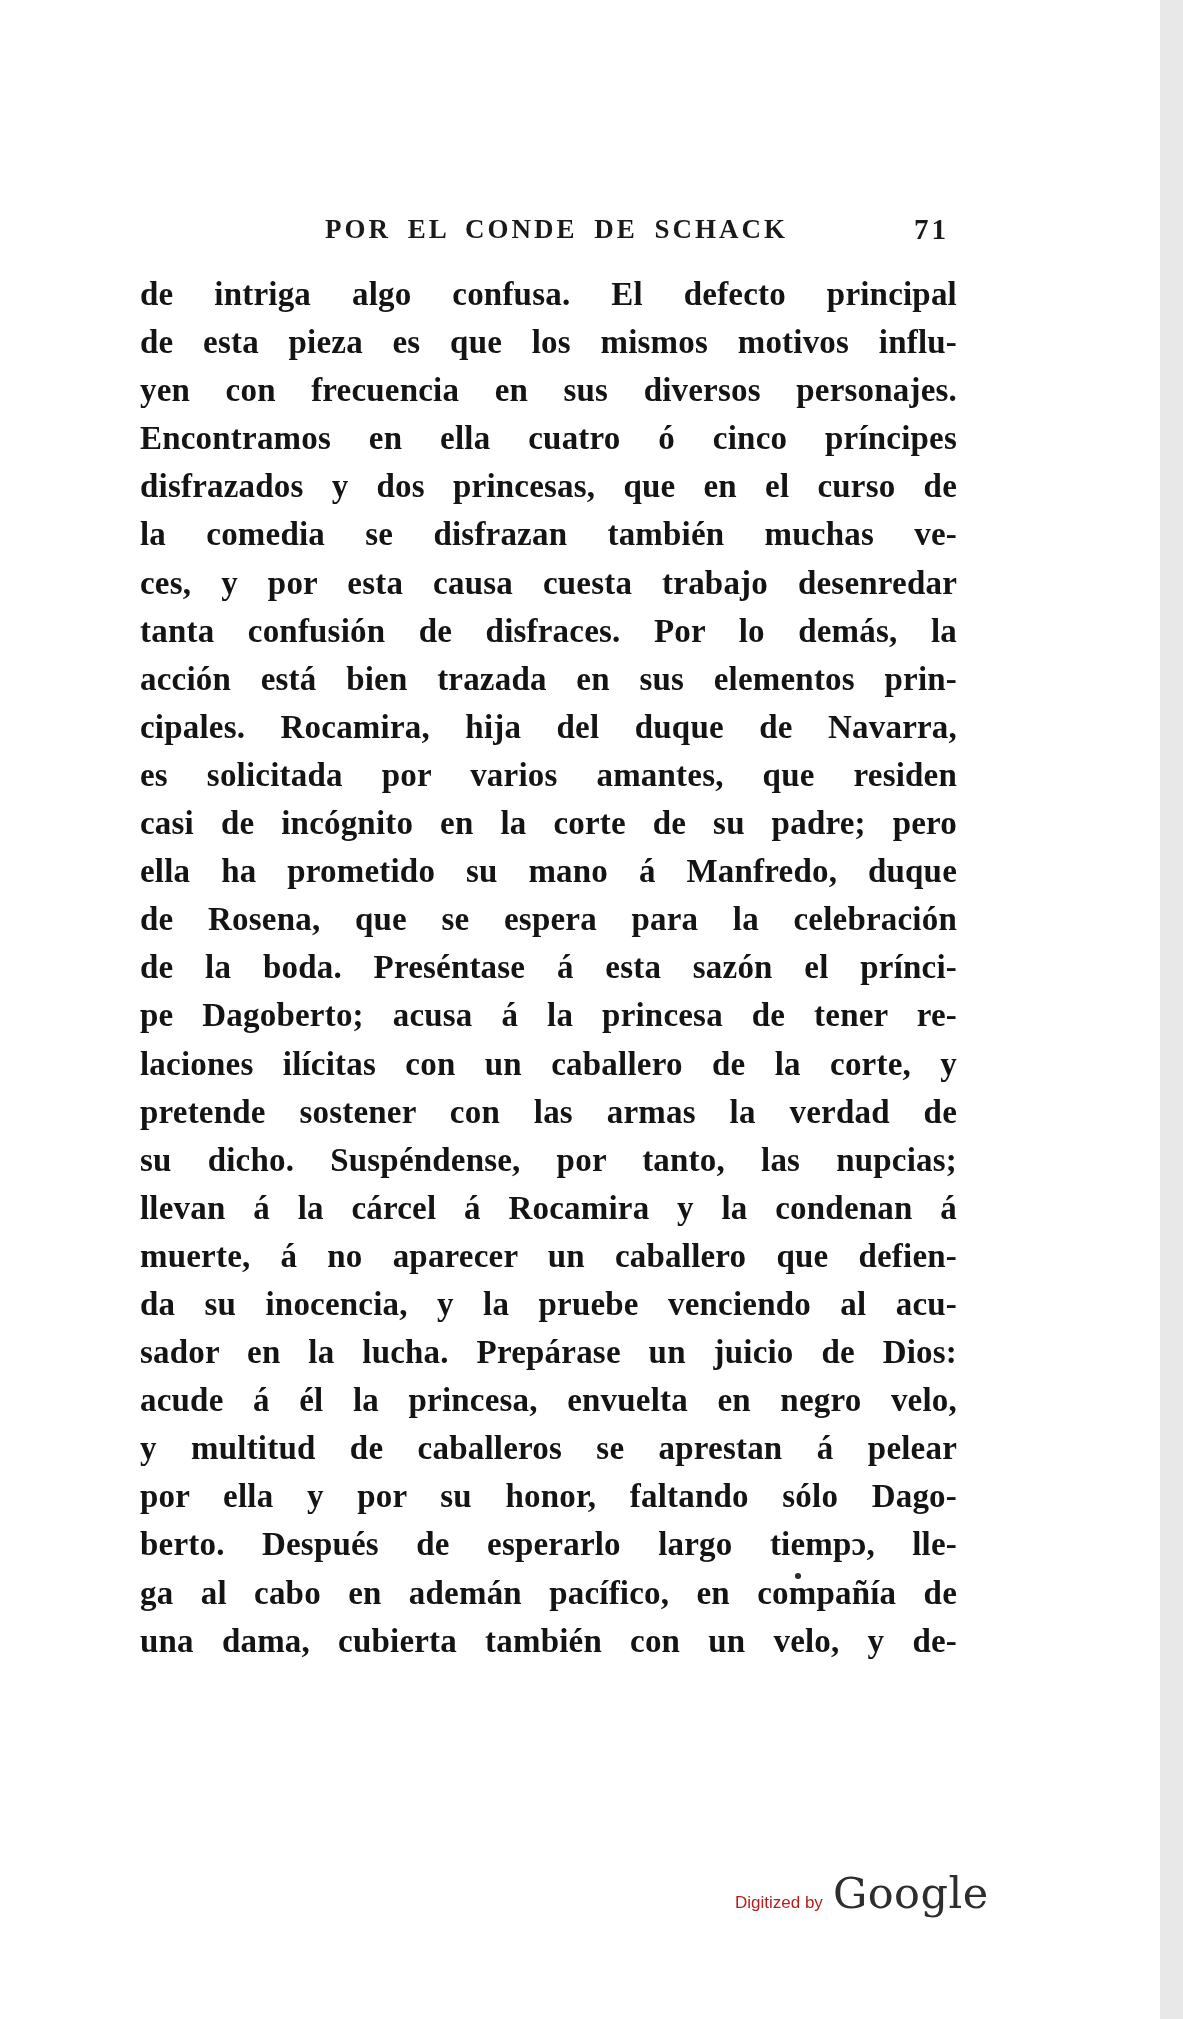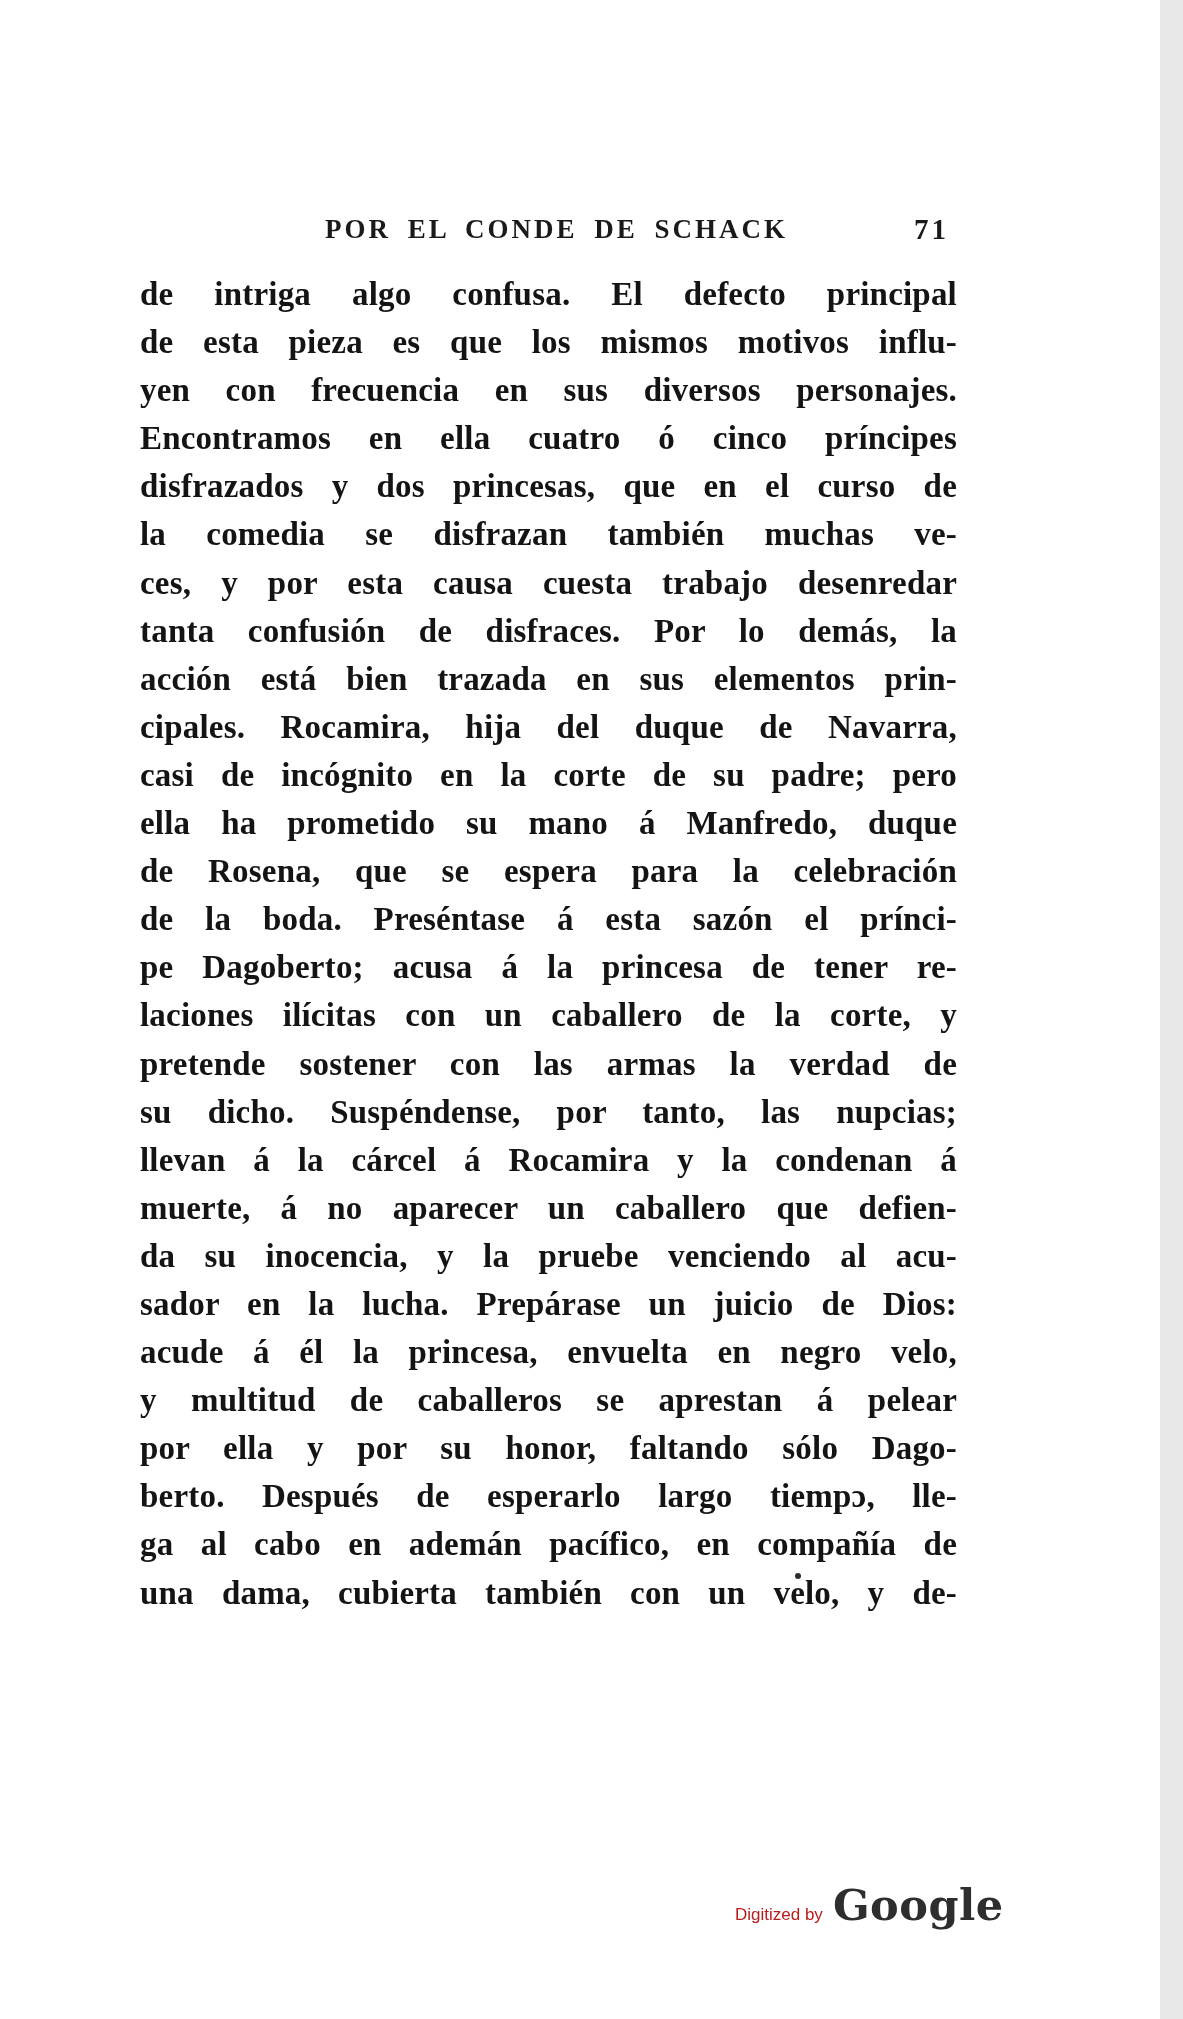--- a/index.html
+++ b/index.html
@@ -84,24 +84,23 @@
     color:var(--watermark-ink);
   }
   .wm-prefix{
     font-family:"Liberation Sans","DejaVu Sans",sans-serif;
     font-size:17px;
     color:#b91c1c;
   }
   .wm-brand{
     font-family:"DejaVu Serif","Liberation Serif",serif;
     font-size:43px;
-    font-weight:700;
+    font-weight:400;
     letter-spacing:0.5px;
     color:var(--watermark-ink);
-    margin-top:12px;
   }
 </style>
 </head>
 <body>
 
 <div class="page">
 
   <header class="running-header">
     <span class="header-title">POR EL CONDE DE SCHACK</span>
     <span class="page-number">71</span>
@@ -111,20 +110,21 @@
       <div class="text-line">de intriga algo confusa. El defecto principal</div>
       <div class="text-line">de esta pieza es que los mismos motivos influ-</div>
       <div class="text-line">yen con frecuencia en sus diversos personajes.</div>
       <div class="text-line">Encontramos en ella cuatro ó cinco príncipes</div>
       <div class="text-line">disfrazados y dos princesas, que en el curso de</div>
       <div class="text-line">la comedia se disfrazan también muchas ve-</div>
       <div class="text-line">ces, y por esta causa cuesta trabajo desenredar</div>
       <div class="text-line">tanta confusión de disfraces. Por lo demás, la</div>
       <div class="text-line">acción está bien trazada en sus elementos prin-</div>
       <div class="text-line">cipales. Rocamira, hija del duque de Navarra,</div>
+      <div class="text-line">es solicitada por varios amantes, que residen</div>
       <div class="text-line">casi de incógnito en la corte de su padre; pero</div>
       <div class="text-line">ella ha prometido su mano á Manfredo, duque</div>
       <div class="text-line">de Rosena, que se espera para la celebración</div>
       <div class="text-line">de la boda. Preséntase á esta sazón el prínci-</div>
       <div class="text-line">pe Dagoberto; acusa á la princesa de tener re-</div>
       <div class="text-line">laciones ilícitas con un caballero de la corte, y</div>
       <div class="text-line">pretende sostener con las armas la verdad de</div>
       <div class="text-line">su dicho.  Suspéndense, por tanto, las nupcias;</div>
       <div class="text-line">llevan á la cárcel á Rocamira y la condenan á</div>
       <div class="text-line">muerte, á no aparecer un caballero que defien-</div>

